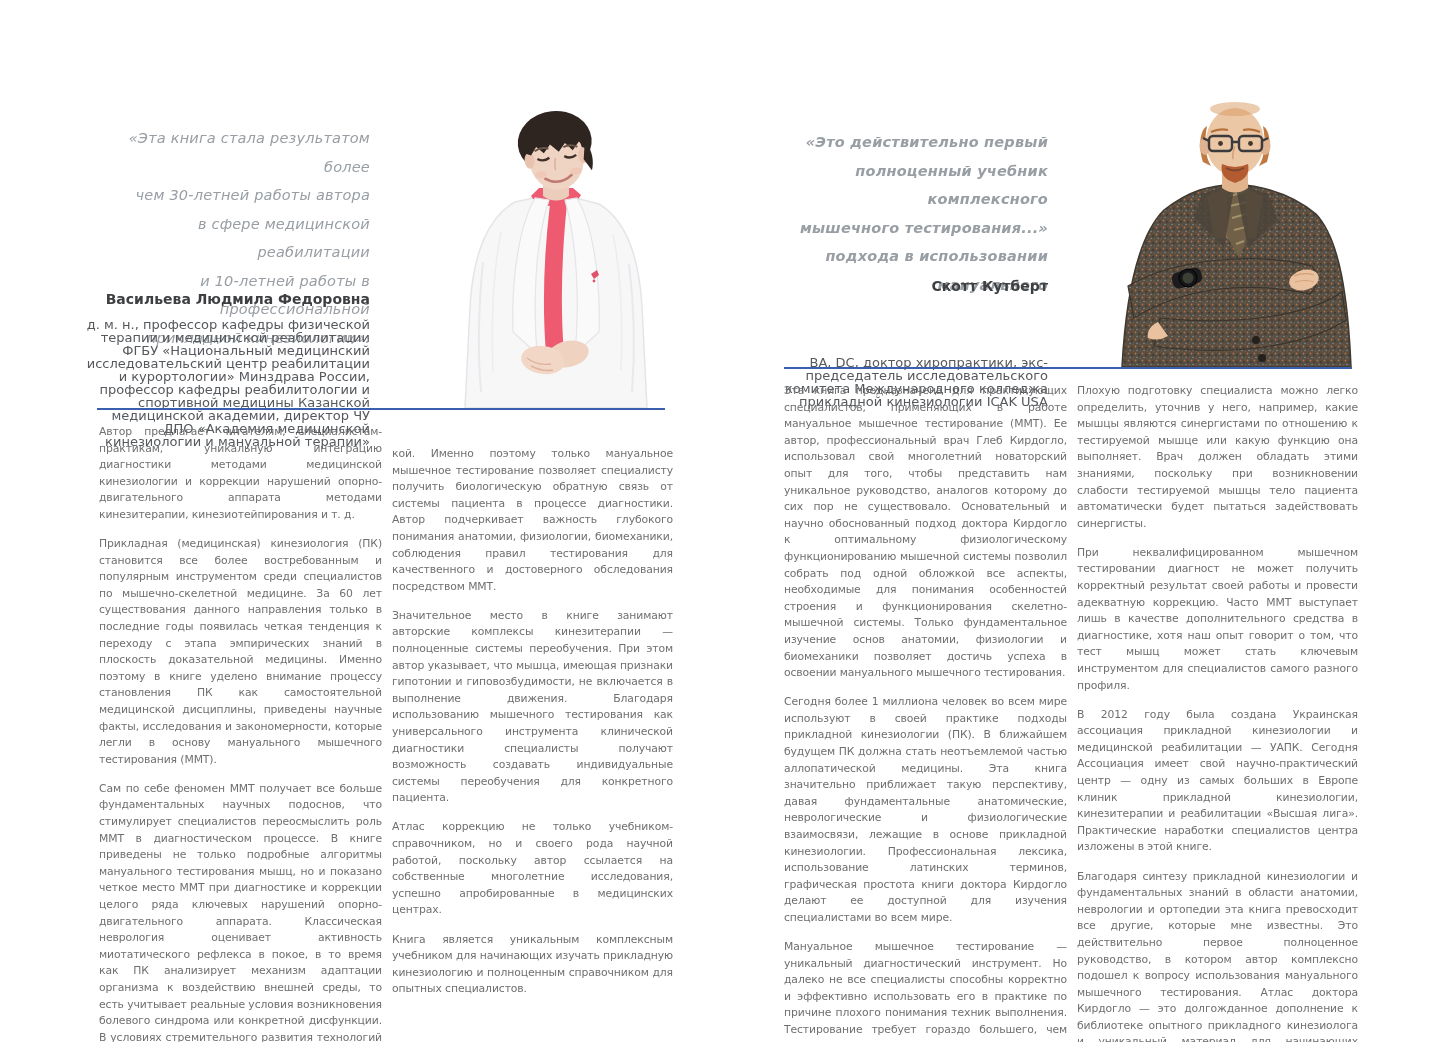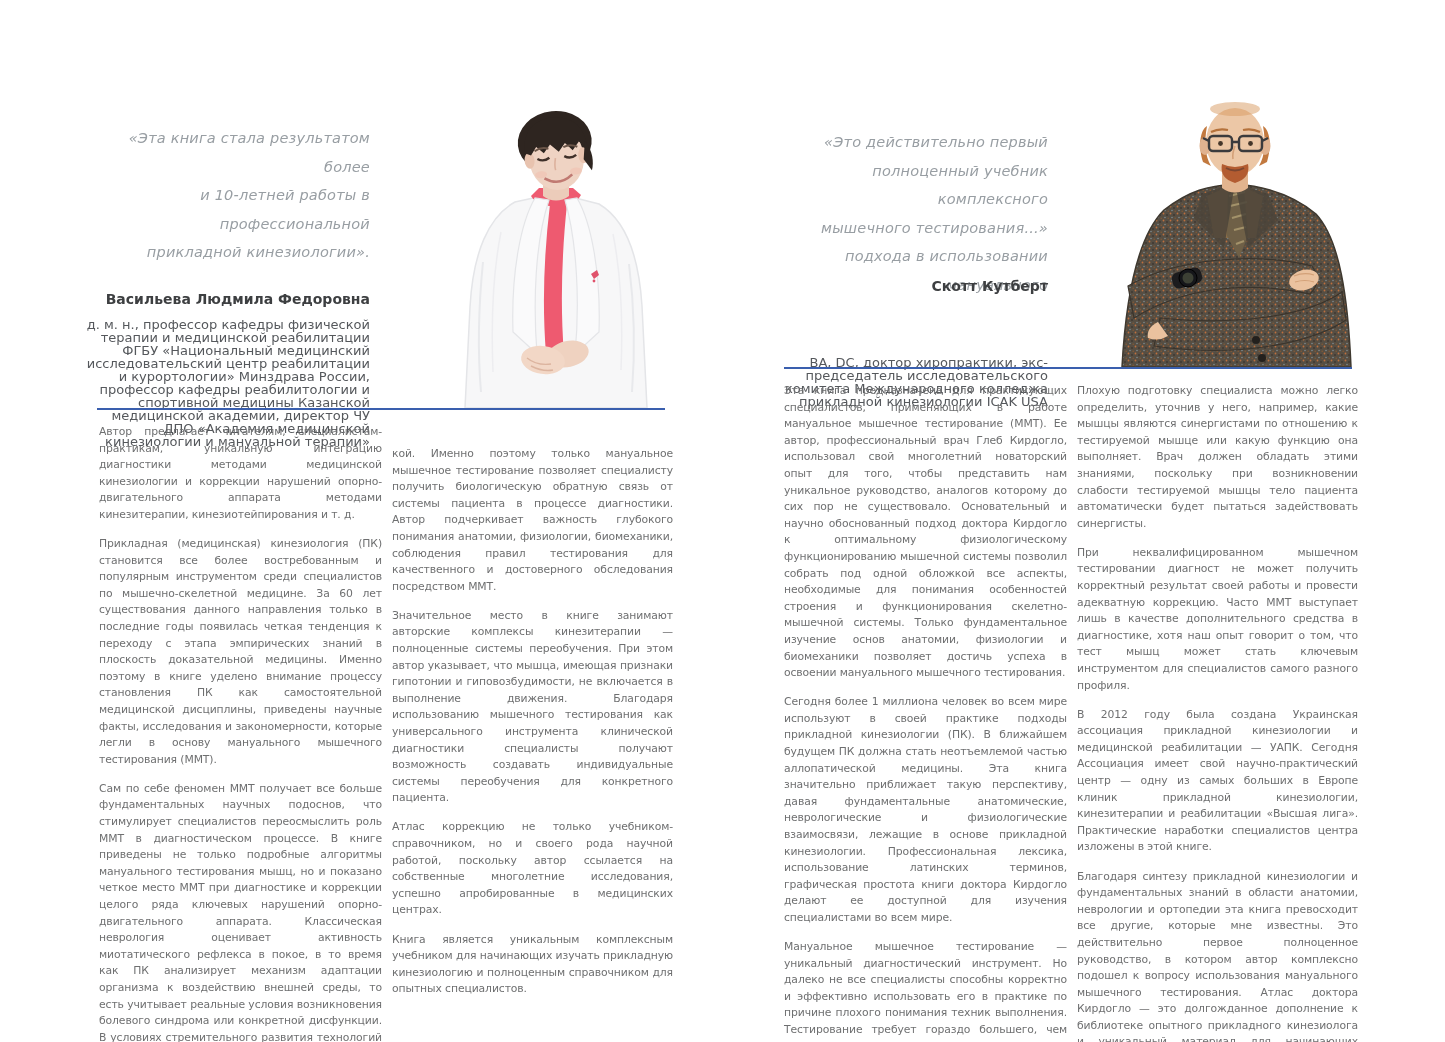--- a/index.html
+++ b/index.html
@@ -52,20 +52,22 @@
   .photo{position:absolute;}
   .photo svg{display:block;width:100%;height:100%;}
 </style>
 </head>
 <body>
 
 <div class="page">
 
   <div class="quote" style="left: 100px; top: 124px; width: 270px; color: rgb(152, 158, 163);">
     <div>«Эта книга стала результатом более</div>
+    <div>чем 30-летней работы автора</div>
+    <div>в сфере медицинской реабилитации</div>
     <div>и 10-летней работы в профессиональной</div>
     <div>прикладной кинезиологии».</div>
   </div>
 
   <div class="photo" style="left:423px;top:92px;width:266px;height:316px;">
     <svg viewBox="0 0 266 316">
 
       <path d="M42,316 L47,215 C50,160 66,124 92,110 L133,101 L176,112 C203,128 216,166 219,214 L224,316 Z" fill="#f7f7f8" stroke="#e4e5e8" stroke-width="1.5"></path>
 
       <path d="M60,170 C55,220 55,265 58,300" stroke="#e8e9ec" fill="none" stroke-width="2"></path>
@@ -118,21 +120,21 @@
     <p>Прикладная (медицинская) кинезиология (ПК) становится все более востребованным и популярным инструментом среди специалистов по мышечно-скелетной медицине. За 60 лет существования данного направления только в последние годы появилась четкая тенденция к переходу с этапа эмпирических знаний в плоскость доказательной медицины. Именно поэтому в книге уделено внимание процессу становления ПК как самостоятельной медицинской дисциплины, приведены научные факты, исследования и закономерности, которые легли в основу мануального мышечного тестирования (ММТ).</p>
     <p>Сам по себе феномен ММТ получает все больше фундаментальных научных подоснов, что стимулирует специалистов переосмыслить роль ММТ в диагностическом процессе. В книге приведены не только подробные алгоритмы мануального тестирования мышц, но и показано четкое место ММТ при диагностике и коррекции целого ряда ключевых нарушений опорно-двигательного аппарата. Классическая неврология оценивает активность миотатического рефлекса в покое, в то время как ПК анализирует механизм адаптации организма к воздействию внешней среды, то есть учитывает реальные условия возникновения болевого синдрома или конкретной дисфункции. В условиях стремительного развития технологий в медицине до сих пор нет объективного диагностического инструмента для оценки активности миотатического рефлекса под нагруз-</p>
   </div>
   <div class="col" style="left: 392px; top: 424px; width: 281px; color: rgb(110, 111, 112); margin-top: 22px;">
     <p>кой. Именно поэтому только мануальное мышечное тестирование позволяет специалисту получить биологическую обратную связь от системы пациента в процессе диагностики. Автор подчеркивает важность глубокого понимания анатомии, физиологии, биомеханики, соблюдения правил тестирования для качественного и достоверного обследования посредством ММТ.</p>
     <p>Значительное место в книге занимают авторские комплексы кинезитерапии — полноценные системы переобучения. При этом автор указывает, что мышца, имеющая признаки гипотонии и гиповозбудимости, не включается в выполнение движения. Благодаря использованию мышечного тестирования как универсального инструмента клинической диагностики специалисты получают возможность создавать индивидуальные системы переобучения для конкретного пациента.</p>
     <p>Атлас коррекцию не только учебником-справочником, но и своего рода научной работой, поскольку автор ссылается на собственные многолетние исследования, успешно апробированные в медицинских центрах.</p>
     <p>Книга является уникальным комплексным учебником для начинающих изучать прикладную кинезиологию и полноценным справочником для опытных специалистов.</p>
   </div>
 
-  <div class="quote" style="left: 780px; top: 128px; width: 268px; color: rgb(152, 158, 163);">
+  <div class="quote" style="left: 780px; top: 128px; width: 268px; color: rgb(152, 158, 163); font-weight: bold;">
     <div>«Это действительно первый</div>
     <div>полноценный учебник комплексного</div>
     <div>мышечного тестирования...»</div>
     <div>подхода в использовании мануального</div>
   </div>
 
   <div class="photo" style="left:1106px;top:86px;width:259px;height:281px;">
     <svg viewBox="0 0 259 281">
       <defs>
         <pattern id="tweed" width="7" height="7" patternUnits="userSpaceOnUse">

